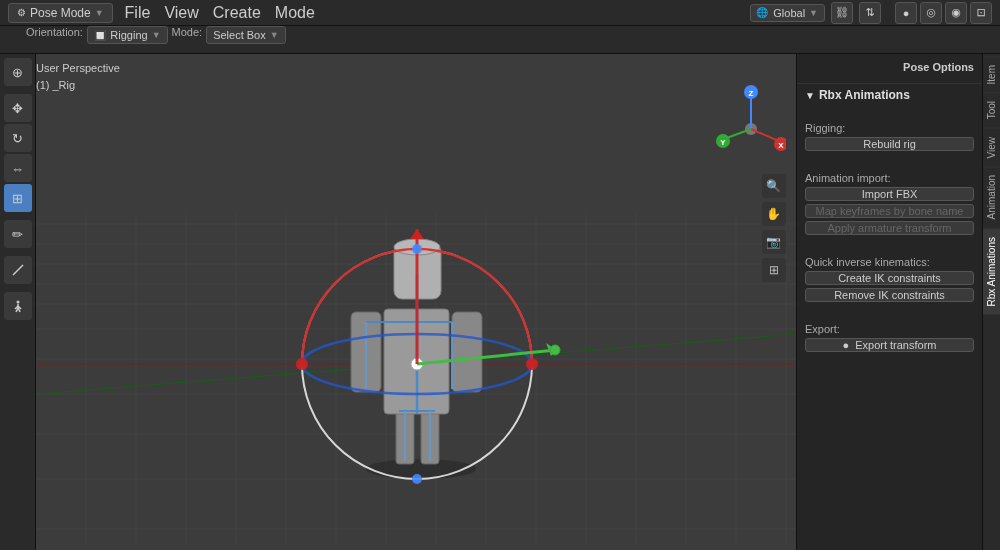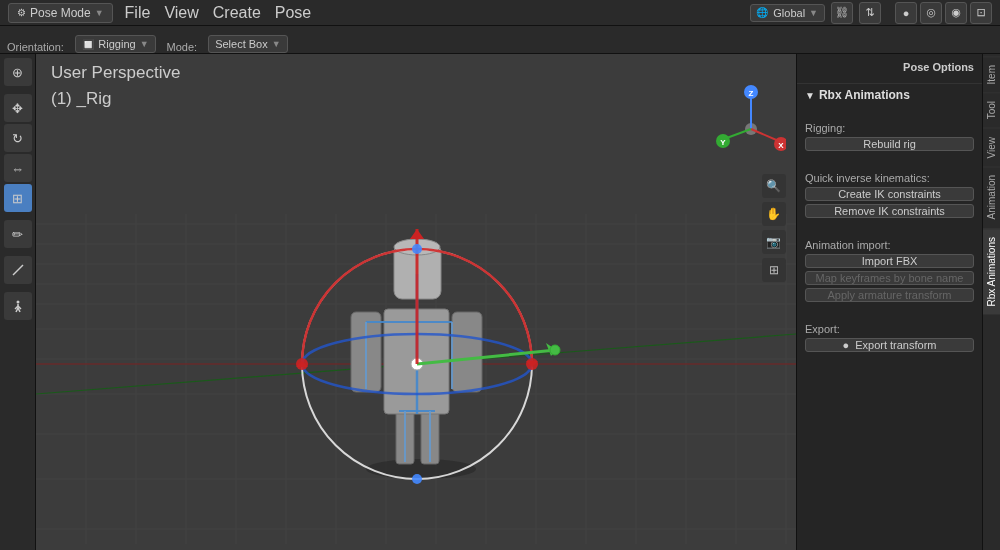--- a/index.html
+++ b/index.html
@@ -65,23 +65,23 @@
       color: #ccc;
       font-size: 11px;
       border: 1px solid #555;
     }
 
     
     .toolbar-bar {
       background: #2a2a2a;
       height: 28px;
       display: flex;
-      align-items: flex-end;
-      padding: 0 7px;
-      gap: 11px;
+      align-items: flex-start;
+      padding: 0 26px;
+      gap: 4px;
       border-bottom: 1px solid #111;
       flex-shrink: 0;
     }
     .toolbar-label { color: #aaa; font-size: 11px; }
     .toolbar-select {
       background: #3a3a3a;
       border: 1px solid #555;
       border-radius: 3px;
       padding: 2px 6px;
       color: #ccc;
@@ -128,23 +128,23 @@
     .viewport {
       flex: 1;
       position: relative;
       background: #3a3a3a;
       overflow: hidden;
     }
 
     
     .viewport-header {
       position: absolute;
-      top: 6px; left: 15px;
-      color: #ccc;
-      font-size: 17px;
+      top: 6px; left: 0;
+      color: #ccc;
+      font-size: 11px;
       line-height: 1.5;
     }
 
     
     .axes-gizmo {
       position: absolute;
       top: 30px;
       right: 10px;
       width: 70px;
       height: 70px;
@@ -282,21 +282,21 @@
 <div class="top-bar">
   <div class="mode-selector">
     <span style="font-size:10px;">⚙</span>
     <span>Pose Mode</span>
     <span style="font-size:9px; color:#888;">▼</span>
   </div>
   <div class="top-bar-menu">
     <span class="menu-item">File</span>
     <span class="menu-item">View</span>
     <span class="menu-item">Create</span>
-    <span class="menu-item">Pose</span>
+    <span class="menu-item">Mode</span>
   </div>
   <div class="header-right">
     <div class="toolbar-select">
       <span style="font-size:10px;">🌐</span>
       <span>Global</span>
       <span style="font-size:9px; color:#888;">▼</span>
     </div>
     <div class="header-icon-btn">⛓</div>
     <div class="header-icon-btn">⇅</div>
     <div style="display:flex; gap:3px; margin-left:8px;">
@@ -487,30 +487,30 @@
         <span class="collapse-arrow">▼</span>
         <span>Rbx Animations</span>
       </div>
 
       <div class="panel-row">
         <div class="panel-label">Rigging:</div>
         <button class="panel-button">Rebuild rig</button>
       </div>
 
       <div class="panel-row">
-        <div class="panel-label">Quick inverse kinematics:</div>
-        <button class="panel-button">Create IK constraints</button>
-        <button class="panel-button">Remove IK constraints</button>
-      </div>
-
-      <div class="panel-row">
         <div class="panel-label">Animation import:</div>
         <button class="panel-button">Import FBX</button>
         <button class="panel-button disabled">Map keyframes by bone name</button>
         <button class="panel-button disabled">Apply armature transform</button>
+      </div>
+
+      <div class="panel-row">
+        <div class="panel-label">Quick inverse kinematics:</div>
+        <button class="panel-button">Create IK constraints</button>
+        <button class="panel-button">Remove IK constraints</button>
       </div>
 
       <div class="panel-row">
         <div class="panel-label">Export:</div>
         <button class="panel-button panel-button-icon">
           <span style="font-size:11px;">●</span>
           <span>Export transform</span>
         </button>
       </div>
     </div>

